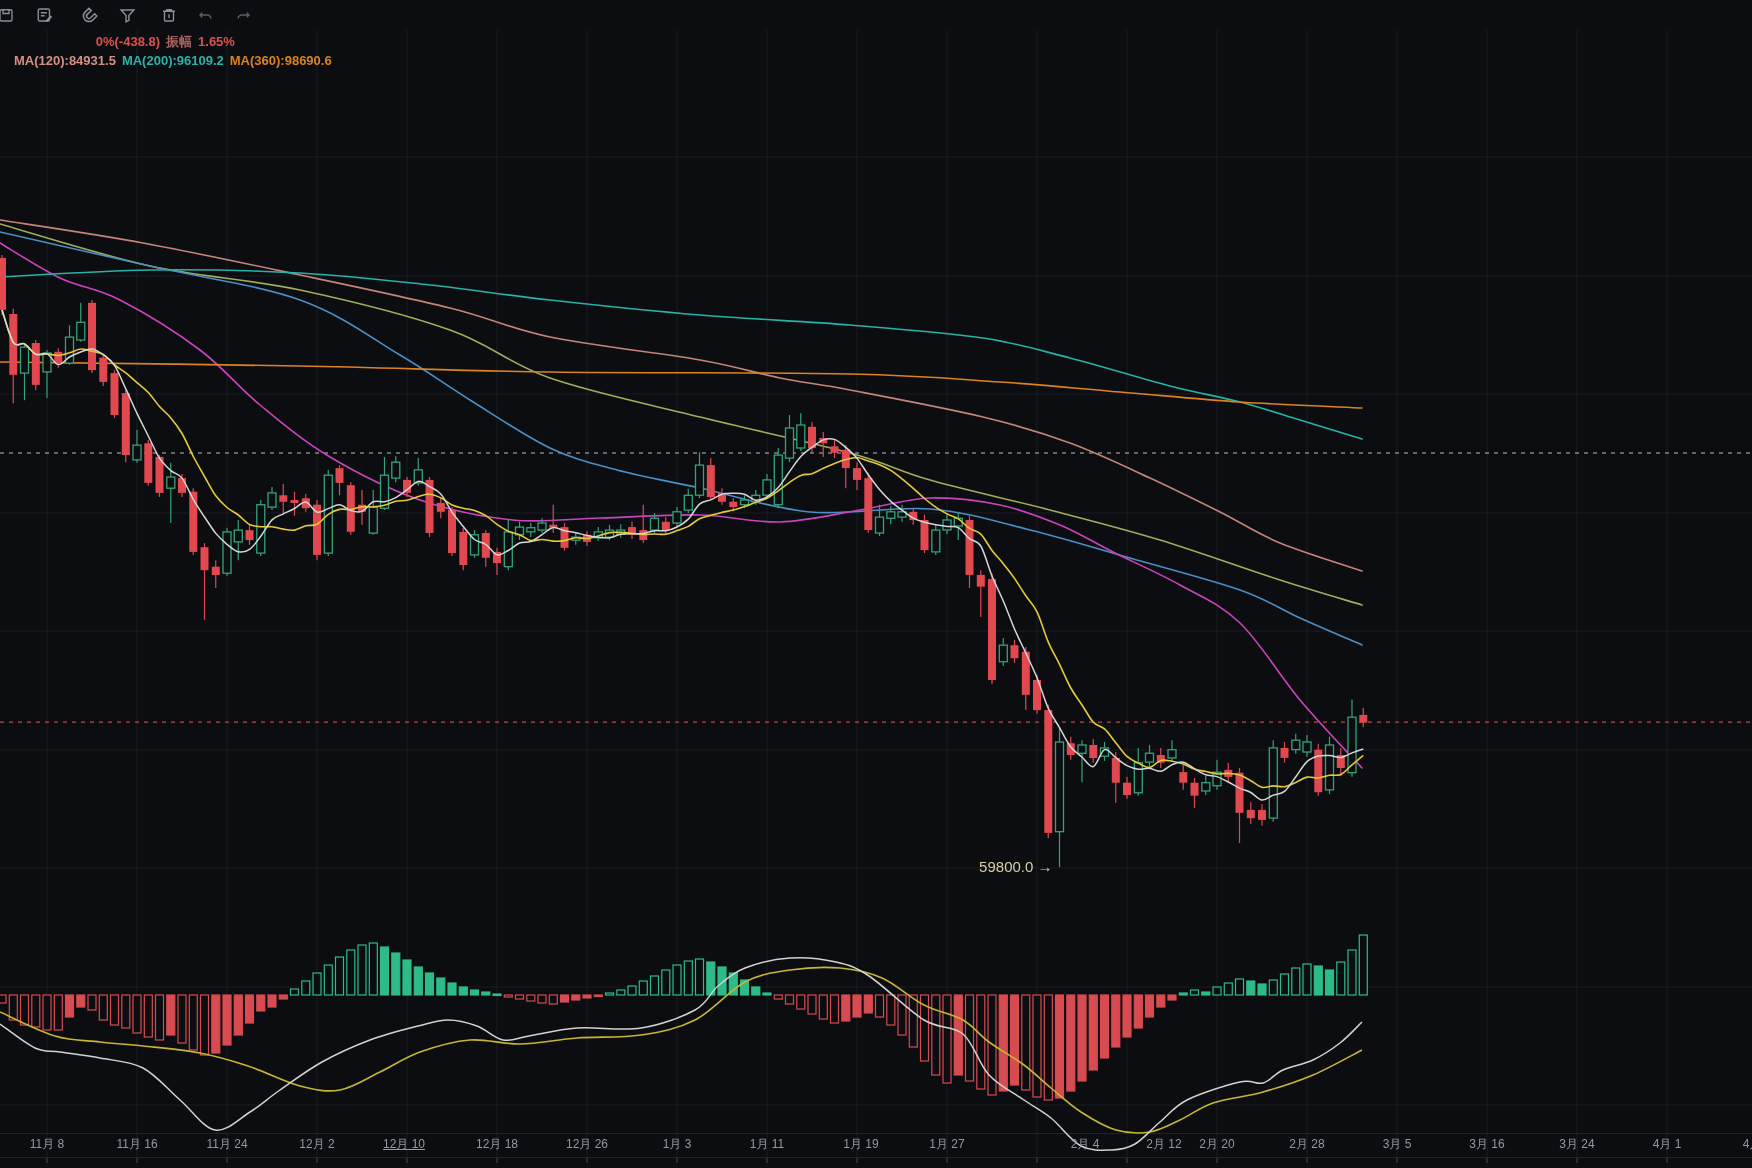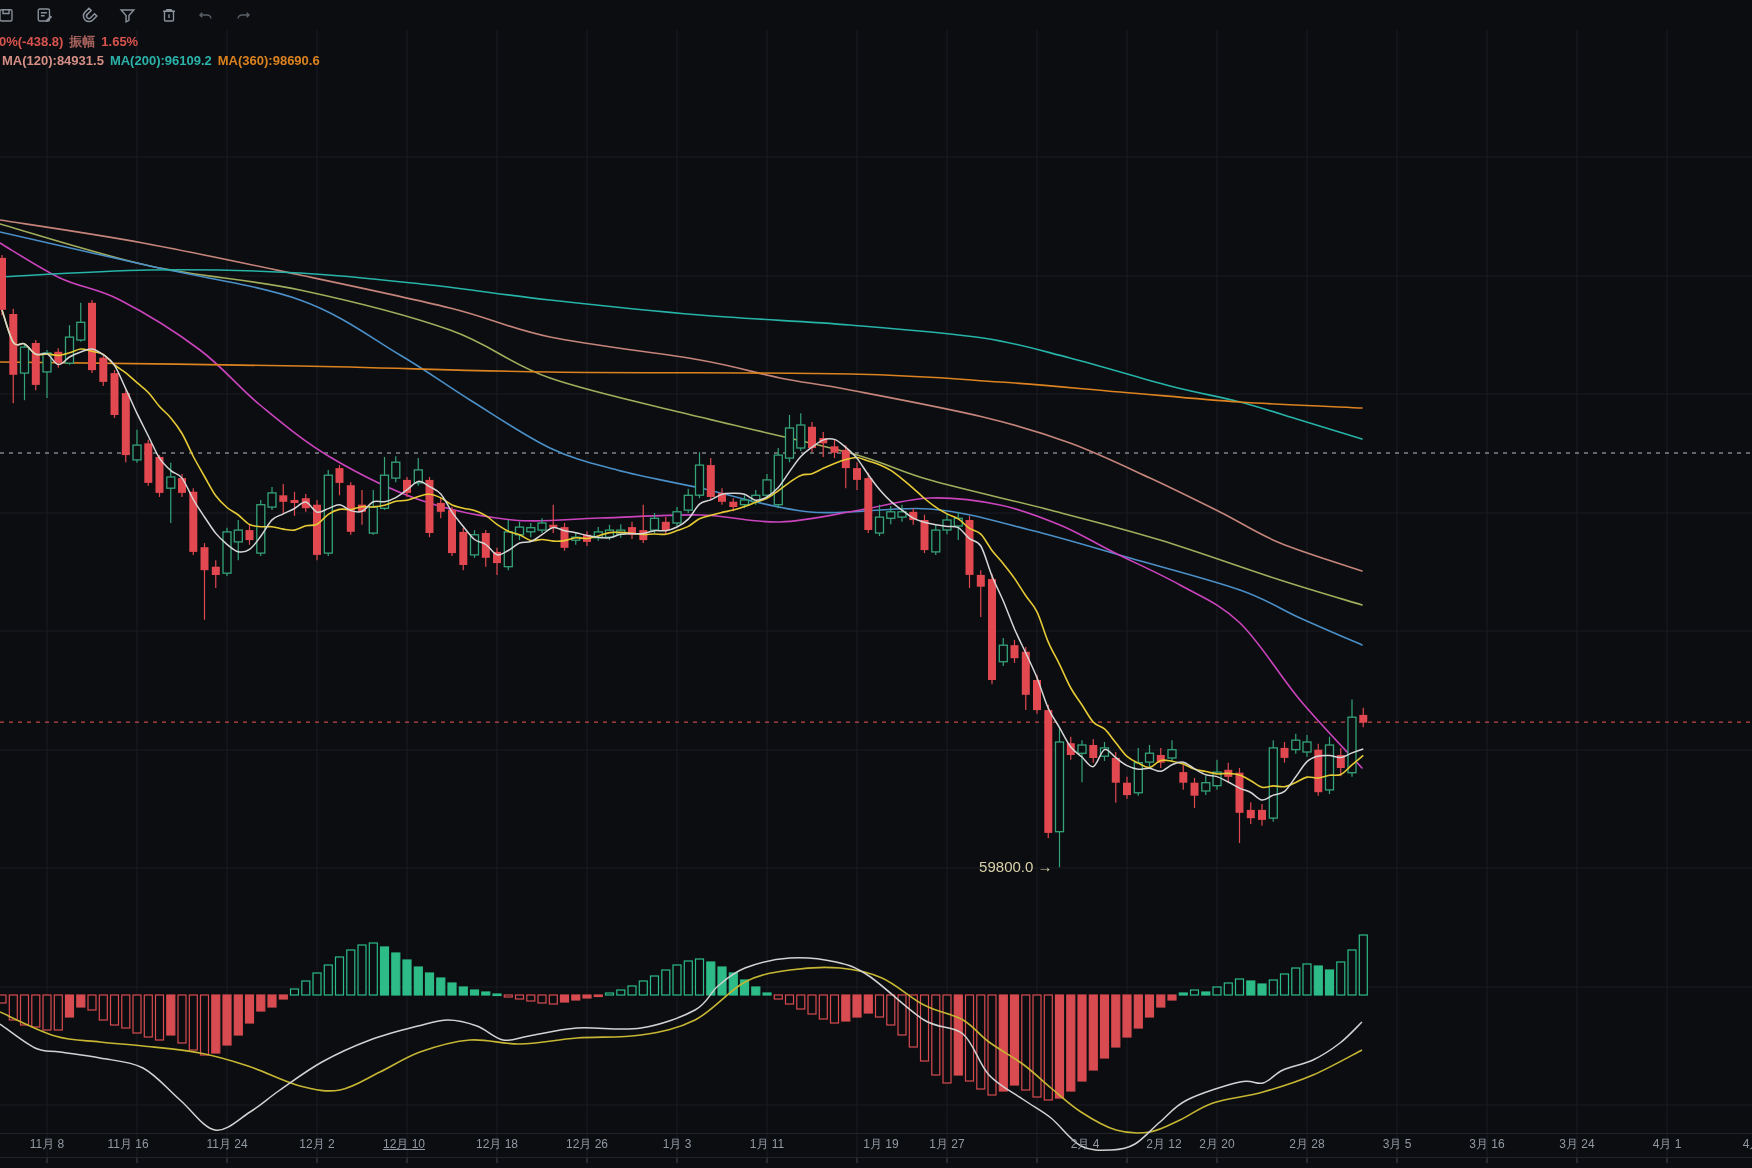--- a/index.html
+++ b/index.html
@@ -5,21 +5,21 @@
   html,body{margin:0;padding:0;background:#0b0d11;}
   #app{position:relative;width:1752px;height:1168px;background:#0b0d11;overflow:hidden;
        font-family:"Liberation Sans", sans-serif;}
   #chart{position:absolute;left:0;top:0;width:1752px;height:1168px;}
   
   #toolbar{position:absolute;left:0;top:0;height:30px;width:100%;display:flex;align-items:center;z-index:5;}
   .tbtn{width:26px;height:26px;display:flex;align-items:center;justify-content:center;background:none;border:none;padding:0;cursor:pointer;}
   .tbtn svg{display:block;}
   
   #info{position:absolute;left:0;top:32px;z-index:5;font-size:13px;line-height:19px;white-space:nowrap;}
-  #info .row{display:block;}
+  #info .row{display:block;text-align:center;}
   #info span{margin-right:6px;font-weight:700;letter-spacing:0;}
   
   #axis-row{position:absolute;left:0;top:1136px;width:100%;height:22px;z-index:4;}
   .xlab{position:absolute;transform:translateX(-50%);font-size:12px;color:#9299a2;white-space:nowrap;}
 </style>
 </head>
 <body>
 
 <div id="app">
 
@@ -524,36 +524,36 @@
             <path d="M17 9l3 3-3 3M19.5 12h-9a5 4.5 0 0 0-5 4.5"></path>
           </svg>
         </span>
     </button>
   </div>
 
   <div id="info">
     <span class="row" style="margin-left:-1px">
       <span style="color:#d9534e">0%(-438.8)</span><span style="color:#a8625d">振幅</span><span style="color:#d9534e">1.65%</span>
     </span>
-    <span class="row" style="margin-left:2px">
+    <span class="row" style="margin-left:14px">
       <span style="color:#d58f85">MA(120):84931.5</span><span style="color:#2cb3a9">MA(200):96109.2</span><span style="color:#dc8320">MA(360):98690.6</span>
     </span>
   </div>
 
   <div id="axis-row">
       <span class="xlab" style="left: 47px;">11月 8</span>
-      <span class="xlab" style="left: 128px; text-align: center;">11月 16</span>
+      <span class="xlab" style="left: 137px; text-align: center;">11月 16</span>
       <span class="xlab" style="left: 227px;">11月 24</span>
       <span class="xlab" style="left: 317px;">12月 2</span>
       <span class="xlab" style="left: 404px; text-decoration: underline;">12月 10</span>
       <span class="xlab" style="left: 497px;">12月 18</span>
       <span class="xlab" style="left: 587px;">12月 26</span>
       <span class="xlab" style="left: 677px;">1月 3</span>
       <span class="xlab" style="left: 767px;">1月 11</span>
-      <span class="xlab" style="left: 881px;">1月 19</span>
+      <span class="xlab" style="left: 861px;">1月 19</span>
       <span class="xlab" style="left: 947px;">1月 27</span>
       <span class="xlab" style="left: 1037px; margin-left: 48px;">2月 4</span>
       <span class="xlab" style="left: 1127px; margin-left: 37px;">2月 12</span>
       <span class="xlab" style="left: 1217px;">2月 20</span>
       <span class="xlab" style="left: 1307px;">2月 28</span>
       <span class="xlab" style="left: 1397px;">3月 5</span>
       <span class="xlab" style="left: 1487px;">3月 16</span>
       <span class="xlab" style="left: 1577px;">3月 24</span>
       <span class="xlab" style="left: 1667px;">4月 1</span>
       <span class="xlab" style="left: 1757px;">4月 9</span>

